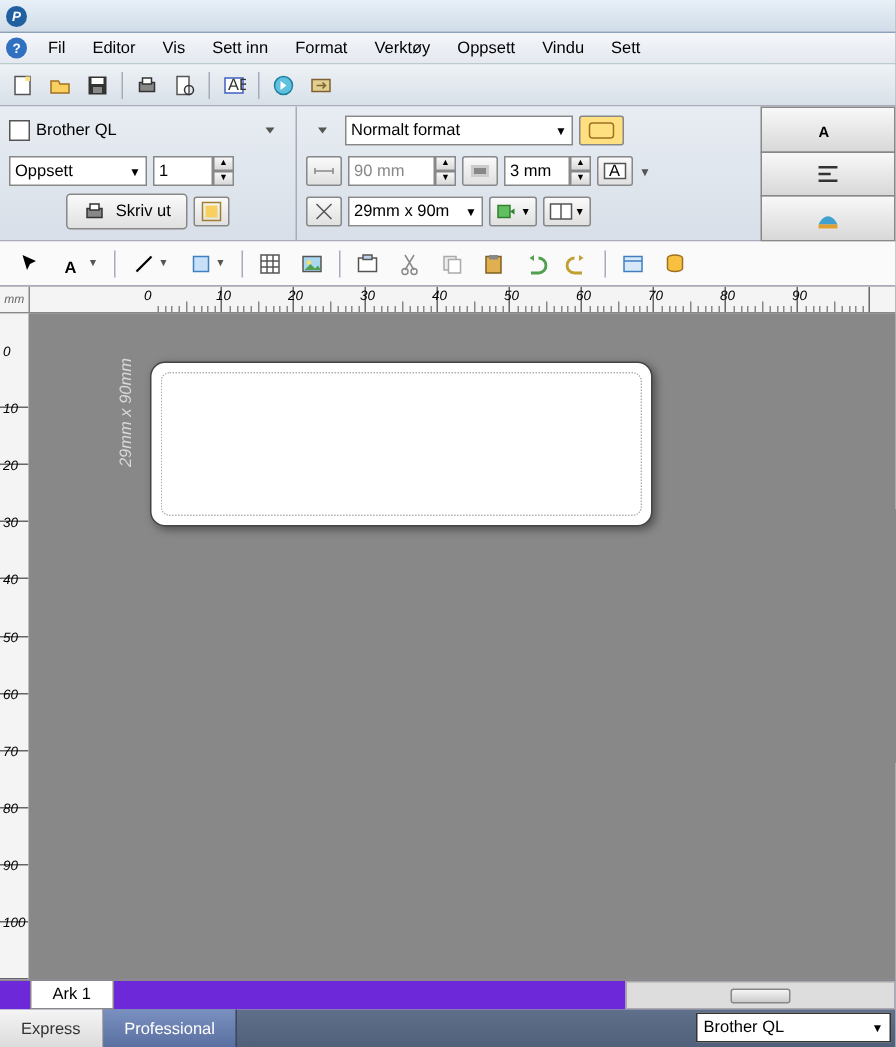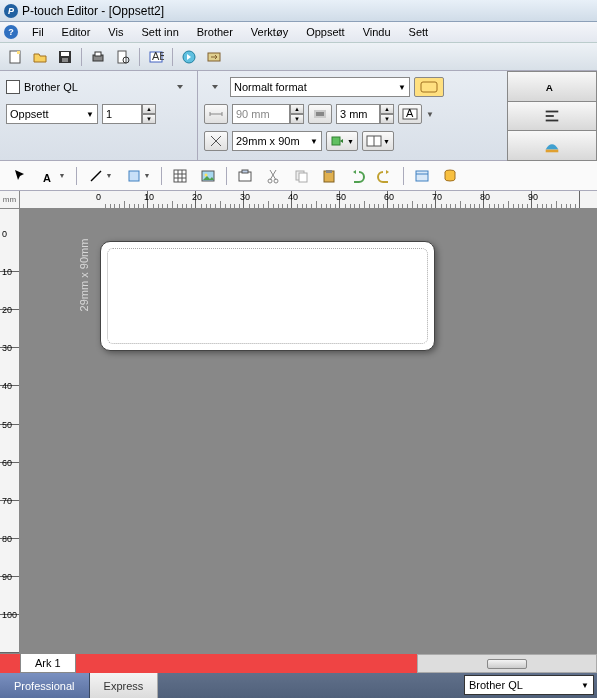--- a/index.html
+++ b/index.html
@@ -36,65 +36,64 @@
 
 .dd { height: 20px; border: 1px solid #888; background: #fff; display: flex; align-items: center; padding: 0 3px; }
 .dd .dd-arrow { margin-left: auto; font-size: 8px; }
 .dd-btn { height: 20px; min-width: 24px; border: 1px solid #888; background: linear-gradient(#fafafa, #e0e0e0); display: flex; align-items: center; justify-content: center; padding: 0 3px; border-radius: 2px; }
 
 .sectoolbar { height: 30px; background: #fafafa; border-bottom: 1px solid #aab; display: flex; align-items: center; padding: 0 8px; gap: 4px; }
 .toolbtn { width: 24px; height: 24px; display: flex; align-items: center; justify-content: center; border: 1px solid transparent; border-radius: 2px; cursor: default; }
 .toolbtn.with-arrow { width: 34px; }
 .toolbtn .mini-arrow { font-size: 7px; margin-left: 2px; color: #555; }
 
-.workspace { flex: 1; display: flex; overflow: hidden; background: #888; position: relative; }
+.workspace { flex: 1; display: flex; overflow: hidden; background: #888; position: relative; font-style: italic; }
 .ruler-h { position: absolute; top: 0; left: 20px; right: 0; height: 18px; background: #f4f4f4; border-bottom: 1px solid #888; overflow: hidden; }
 .ruler-v { position: absolute; top: 18px; left: 0; width: 20px; bottom: 0; background: #f4f4f4; border-right: 1px solid #888; overflow: hidden; display: flex; flex-direction: column; align-items: center; }
 .ruler-corner { position: absolute; top: 0; left: 0; width: 20px; height: 18px; background: #f4f4f4; border-right: 1px solid #888; border-bottom: 1px solid #888; font-size: 8px; display: flex; align-items: center; justify-content: center; color: #666; }
 .ruler-h .tick { float: left; width: 48px; height: 100%; border-right: 1px solid #666; font-size: 9px; padding-left: 2px; position: relative; }
 .ruler-h .tick::before { content: attr(data-n); position: absolute; left: -4px; top: 1px; }
 .ruler-h .tick .sub { position: absolute; bottom: 0; width: 1px; height: 4px; background: #888; }
 .ruler-v .tick { height: 48px; width: 100%; border-bottom: 1px solid #666; font-size: 9px; position: relative; }
 .ruler-v .tick::before { content: attr(data-n); position: absolute; top: -5px; left: 2px; }
 
 .canvas-area { position: absolute; top: 18px; left: 20px; right: 0; bottom: 0; background: #888; overflow: hidden; }
 .label-canvas { position: absolute; top: 32px; left: 80px; width: 335px; height: 110px; background: #fff; border: 1px solid #444; border-radius: 10px; box-shadow: 2px 2px 6px rgba(0,0,0,0.4); }
 .label-canvas .inner { position: absolute; inset: 6px; border: 1px dotted #aaa; border-radius: 6px; }
 .dim-text { position: absolute; top: 50px; left: 28px; color: #d8d8d8; font-size: 15px; text-align: center; transform: rotate(0); }
 .dim-text .d1 { display: block; transform: rotate(-90deg) translateX(-10px); transform-origin: center; white-space: nowrap; }
 
-.sheet-tabs { height: 20px; background: #ef4444; border-top: 1px solid #888; display: flex; align-items: stretch; }
+.sheet-tabs { height: 20px; background: #6d28d9; border-top: 1px solid #888; display: flex; align-items: stretch; }
 .sheet-tab { padding: 0 14px; background: #fff; border: 1px solid #888; border-top: none; display: flex; align-items: center; font-size: 11px; margin-left: 20px; }
 .scroll-ph { margin-left: auto; width: 180px; background: #ddd; border: 1px solid #aaa; display: flex; align-items: center; justify-content: center; }
 .scroll-ph .thumb { width: 40px; height: 10px; background: linear-gradient(#f4f4f4, #ccc); border: 1px solid #888; border-radius: 2px; }
 
 .footer { height: 25px; background: linear-gradient(#60708a, #50607a); display: flex; align-items: stretch; }
 .footer .mode { padding: 0 14px; display: flex; align-items: center; gap: 5px; color: #fff; border-right: 1px solid #3a4860; cursor: default; }
 .footer .mode.light { background: linear-gradient(#f4f4f4, #dcdcdc); color: #333; border-right: 1px solid #aaa; }
 .footer .mode.active { background: linear-gradient(#7a90c0, #5a70a0); }
 .footer .printer-sel { margin-left: auto; display: flex; align-items: center; background: #fff; border: 1px solid #333; height: 20px; margin-top: 2px; margin-right: 3px; padding: 0 4px; min-width: 130px; }
 .footer .printer-sel .dd-arrow { margin-left: auto; font-size: 8px; }
 
 svg { display: block; }
 </style>
 </head>
 <body>
 
 <div class="titlebar">
   <div class="app-icon">P</div>
-  <div class="title-text">P-touch Editor - [Oppsett2]</div>
 </div>
 
 <div class="menubar">
   <div class="help-icon">?</div>
   <div class="menu-item">Fil</div>
   <div class="menu-item">Editor</div>
   <div class="menu-item">Vis</div>
   <div class="menu-item">Sett inn</div>
-  <div class="menu-item">Brother</div>
+  <div class="menu-item">Format</div>
   <div class="menu-item">Verktøy</div>
   <div class="menu-item">Oppsett</div>
   <div class="menu-item">Vindu</div>
   <div class="menu-item">Sett</div>
 </div>
 
 <div class="maintoolbar">
   <div class="tb-btn">
       <svg width="16" height="16">
         <rect x="3" y="2" width="10" height="12" fill="#fff" stroke="#555"></rect>
@@ -167,30 +166,45 @@
         <span class="dd-arrow">▼</span>
       </div>
       <div class="spin">
         <input type="text" value="1" style="">
         <div class="arrows">
             <div>▲</div>
             <div>▼</div>
           </div>
       </div>
     </div>
+    <div class="prop-row" style="justify-content:center">
+      <div class="btn-print">
+        <svg width="16" height="16">
+            <rect x="3" y="6" width="10" height="6" fill="#888" stroke="#333"></rect>
+            <rect x="5" y="3" width="6" height="4" fill="#fff" stroke="#333"></rect>
+          </svg>
+        <span>Skriv ut</span>
+      </div>
+      <div class="dd-btn">
+        <svg width="14" height="14">
+            <rect x="1" y="1" width="12" height="12" fill="none" stroke="#a0802c"></rect>
+            <rect x="3" y="3" width="8" height="8" fill="#f8d060"></rect>
+          </svg>
+      </div>
+    </div>
   </div>
 
   <div class="prop-right">
     <div class="prop-row">
       <div class="tb-btn">
           <svg width="10" height="10">
             <path d="M2 3l3 4 3-4z" fill="#555"></path>
           </svg>
         </div>
-      <div class="dd" style="width:180px">
+      <div class="dd" style="width:152px">
         <span>Normalt format</span>
         <span class="dd-arrow">▼</span>
       </div>
       <div class="dd-btn" style="background:#ffe080;width:30px">
         <svg width="18" height="12">
             <rect x="1" y="1" width="16" height="10" fill="#ffe080" stroke="#a07020" rx="2"></rect>
           </svg>
       </div>
     </div>
     <div class="prop-row">
@@ -520,23 +534,23 @@
 </div>
 
 <div class="sheet-tabs">
   <div class="sheet-tab">Ark 1</div>
   <div class="scroll-ph">
       <div class="thumb"></div>
     </div>
 </div>
 
 <div class="footer">
+  <div class="mode light">
+    <span>Express</span>
+  </div>
   <div class="mode active">
     <span>Professional</span>
-  </div>
-  <div class="mode light">
-    <span>Express</span>
   </div>
   <div class="printer-sel">
     <span>Brother QL</span>
     <span class="dd-arrow">▼</span>
   </div>
 </div>
 
 </body></html>

